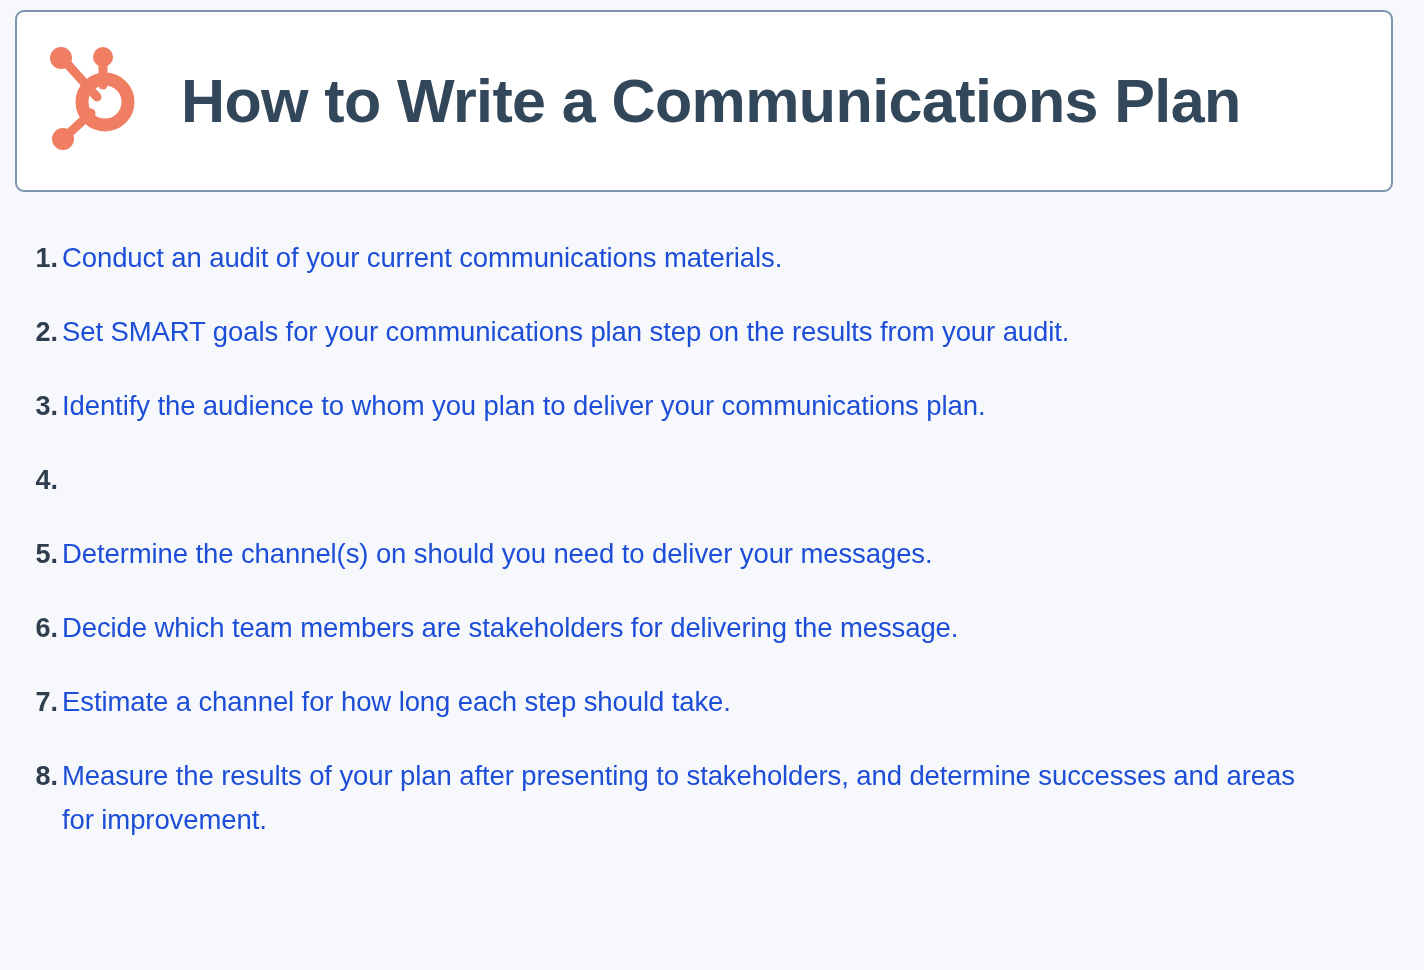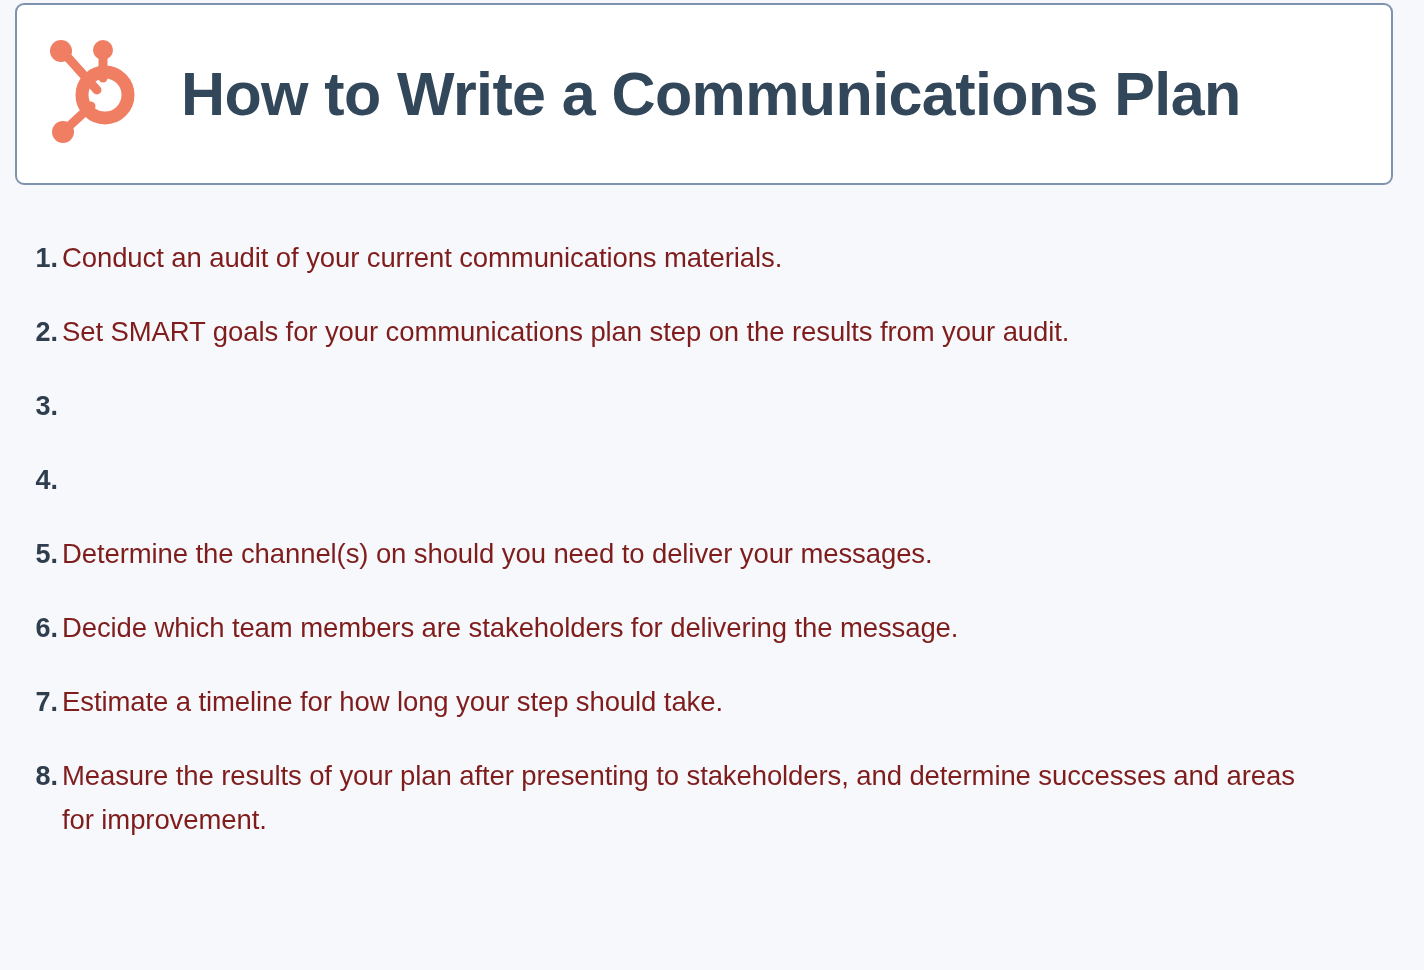--- a/index.html
+++ b/index.html
@@ -18,21 +18,21 @@
     position: relative;
     width: 1424px;
     height: 970px;
     background: #f7f8fb;
   }
 
   
   .title-card {
     position: absolute;
     left: 15px;
-    top: 3px;
+    top: 10px;
     width: 1378px;
     height: 182px;
     box-sizing: border-box;
     background: #ffffff;
     border: 2px solid #7e93ae;
     border-radius: 9px;
     display: flex;
     align-items: center;
     padding-left: 28px;
   }
@@ -77,21 +77,21 @@
     font-weight: bold;
     color: #2f3e4f;
     line-height: 44px;
     padding-right: 4px;
     box-sizing: border-box;
   }
 
   .step-text {
     flex: 1 1 auto;
     font-size: 27.5px;
-    color: #7f1d1d;
+    color: #1d4ed8;
     line-height: 44px;
     letter-spacing: -0.1px;
     max-width: 1250px;
   }
 </style>
 </head>
 <body>
 
 <div id="page">
 
@@ -122,39 +122,40 @@
       <div class="step-text">Conduct an audit of your current communications materials.</div>
     </div>
 
     <div class="step">
       <div class="step-num">2.</div>
       <div class="step-text">Set SMART goals for your communications plan step on the results from your audit.</div>
     </div>
 
     <div class="step">
       <div class="step-num">3.</div>
+      <div class="step-text">Identify the audience to whom you plan to deliver your communications plan.</div>
     </div>
 
     <div class="step">
       <div class="step-num">4.</div>
     </div>
 
     <div class="step">
       <div class="step-num">5.</div>
       <div class="step-text">Determine the channel(s) on should you need to deliver your messages.</div>
     </div>
 
     <div class="step">
       <div class="step-num">6.</div>
       <div class="step-text">Decide which team members are stakeholders for delivering the message.</div>
     </div>
 
     <div class="step">
       <div class="step-num">7.</div>
-      <div class="step-text">Estimate a timeline for how long your step should take.</div>
+      <div class="step-text">Estimate a channel for how long each step should take.</div>
     </div>
 
     <div class="step">
       <div class="step-num">8.</div>
       <div class="step-text">Measure the results of your plan after presenting to stakeholders, and determine successes and areas for improvement.</div>
     </div>
 
   </div>
 </div>
 

